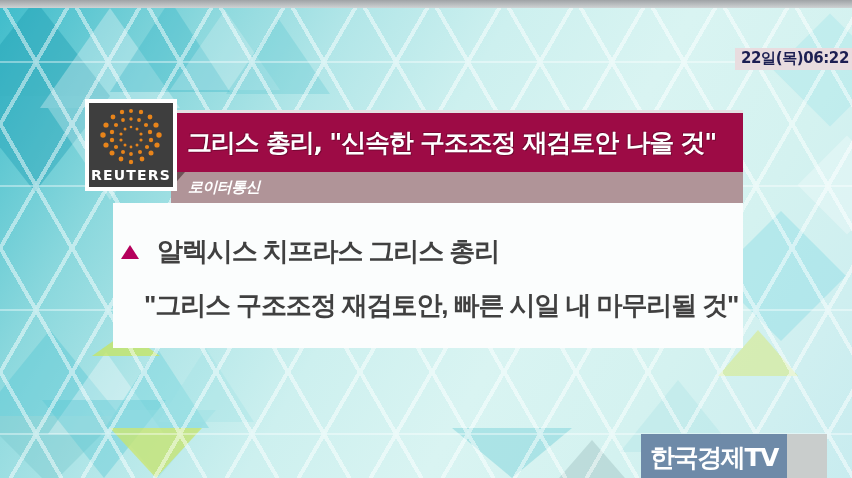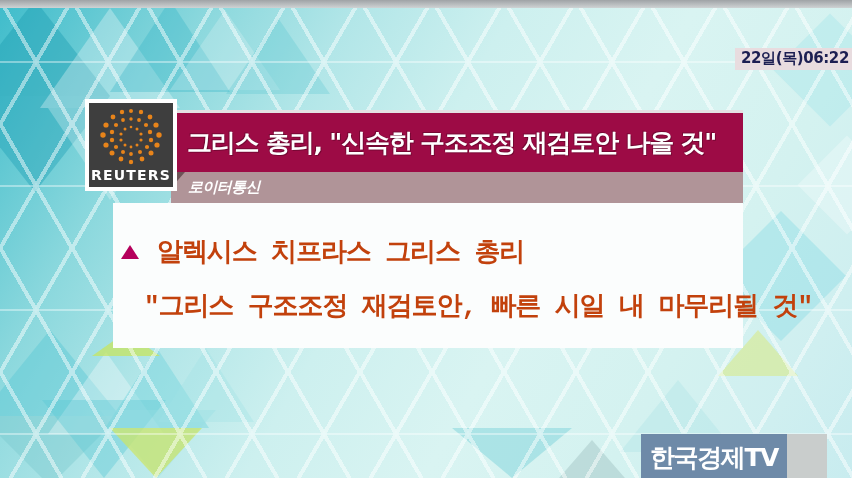--- a/index.html
+++ b/index.html
@@ -175,25 +175,25 @@
     font-size: 14px;
     font-weight: bold;
     letter-spacing: 1.2px;
     margin-top: -1px;
     font-family: "DejaVu Sans", "Liberation Sans", sans-serif;
   }
 
   
   .body-line {
     position: absolute;
-    color: #c2410c;
+    color: #404040;
     font-weight: bold;
     white-space: nowrap;
     z-index: 25;
-    font-family: Liberation Mono, monospace;
+    font-family: Liberation Sans, sans-serif;
   }
   .body-line-1 {
     left: 157px; top: 234px;
     font-size: 26px;
     letter-spacing: -1.1px;
   }
   .body-line-2 {
     left: 144px; top: 288px;
     font-size: 26px;
     letter-spacing: -1.1px;

